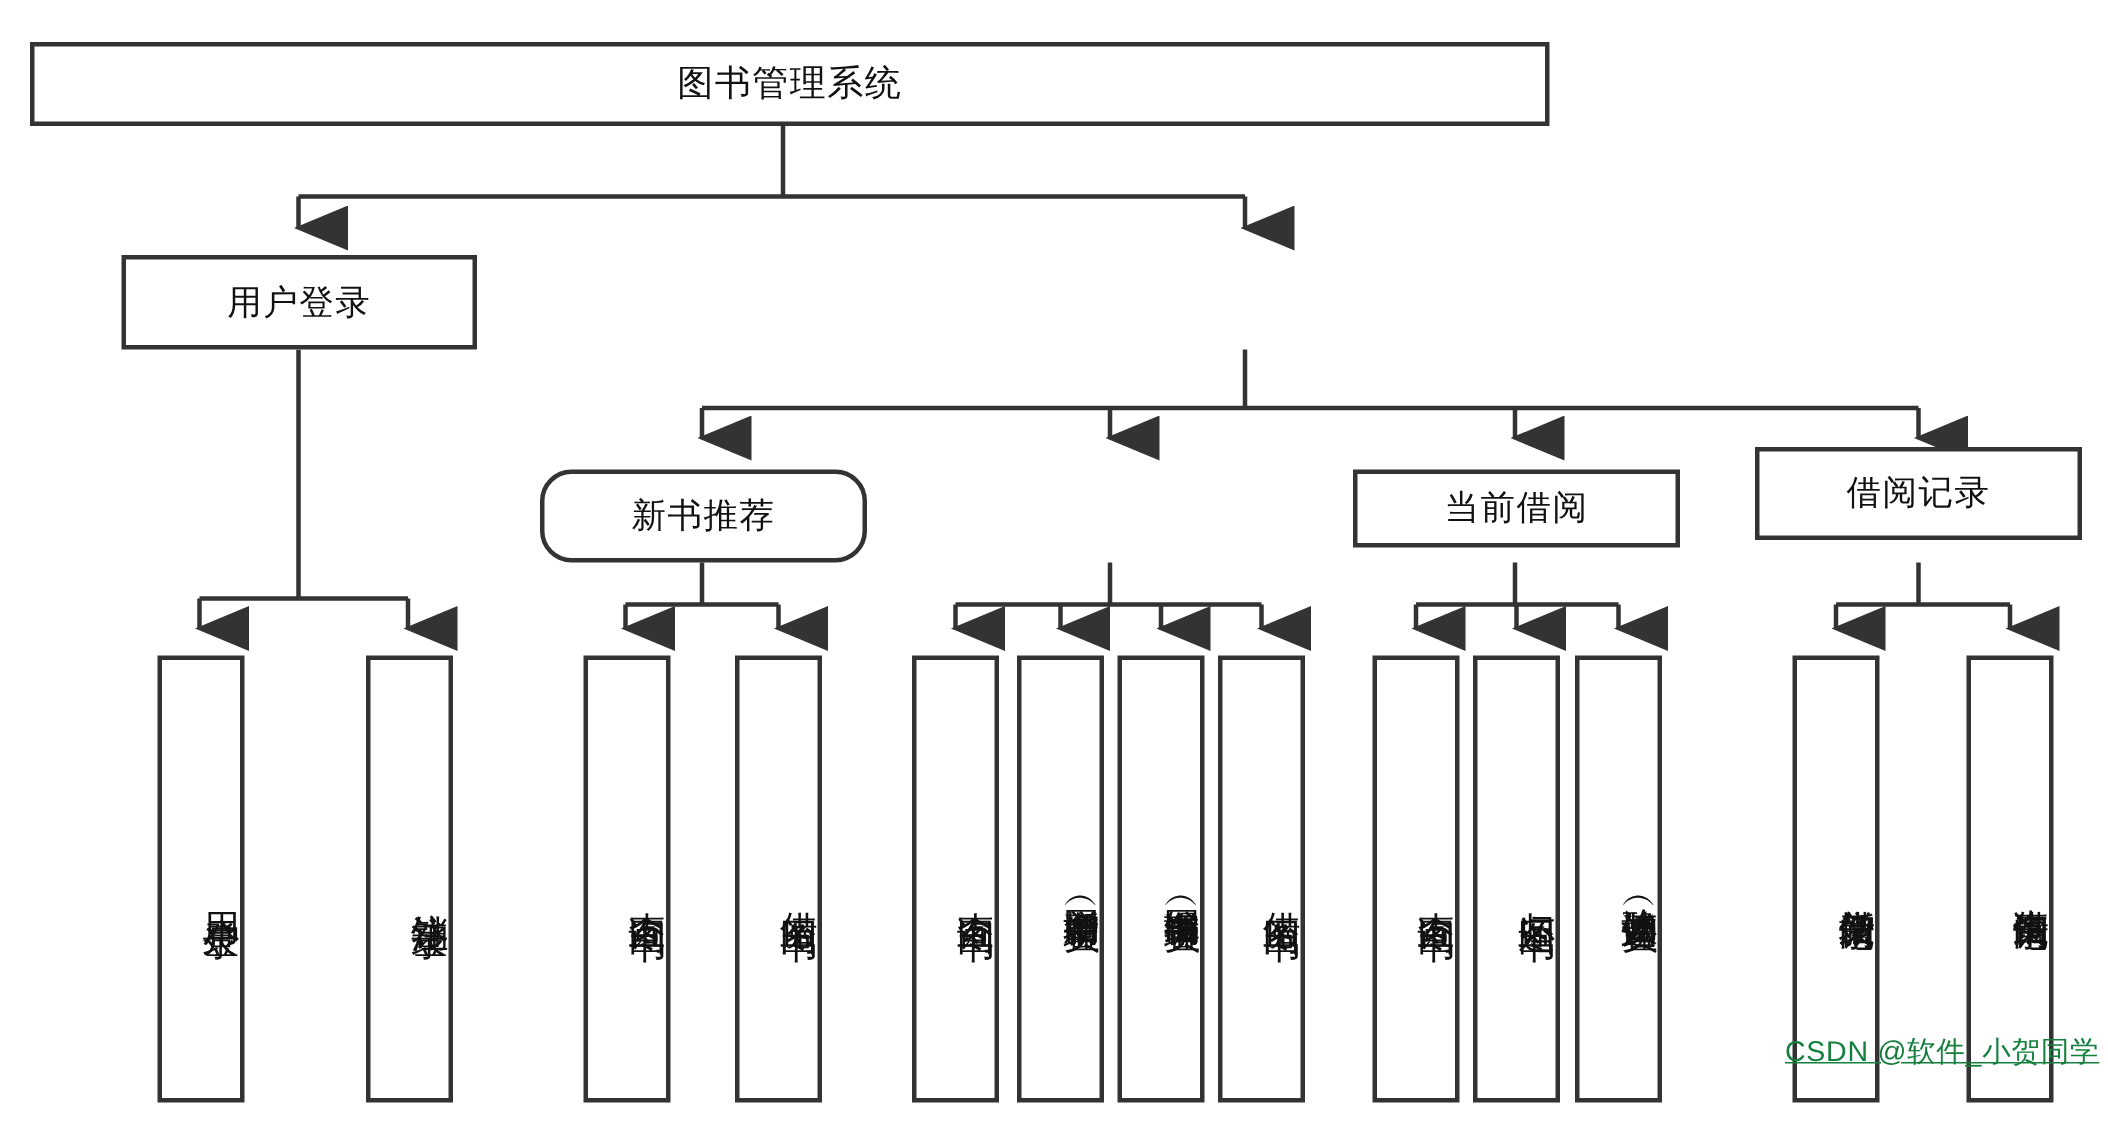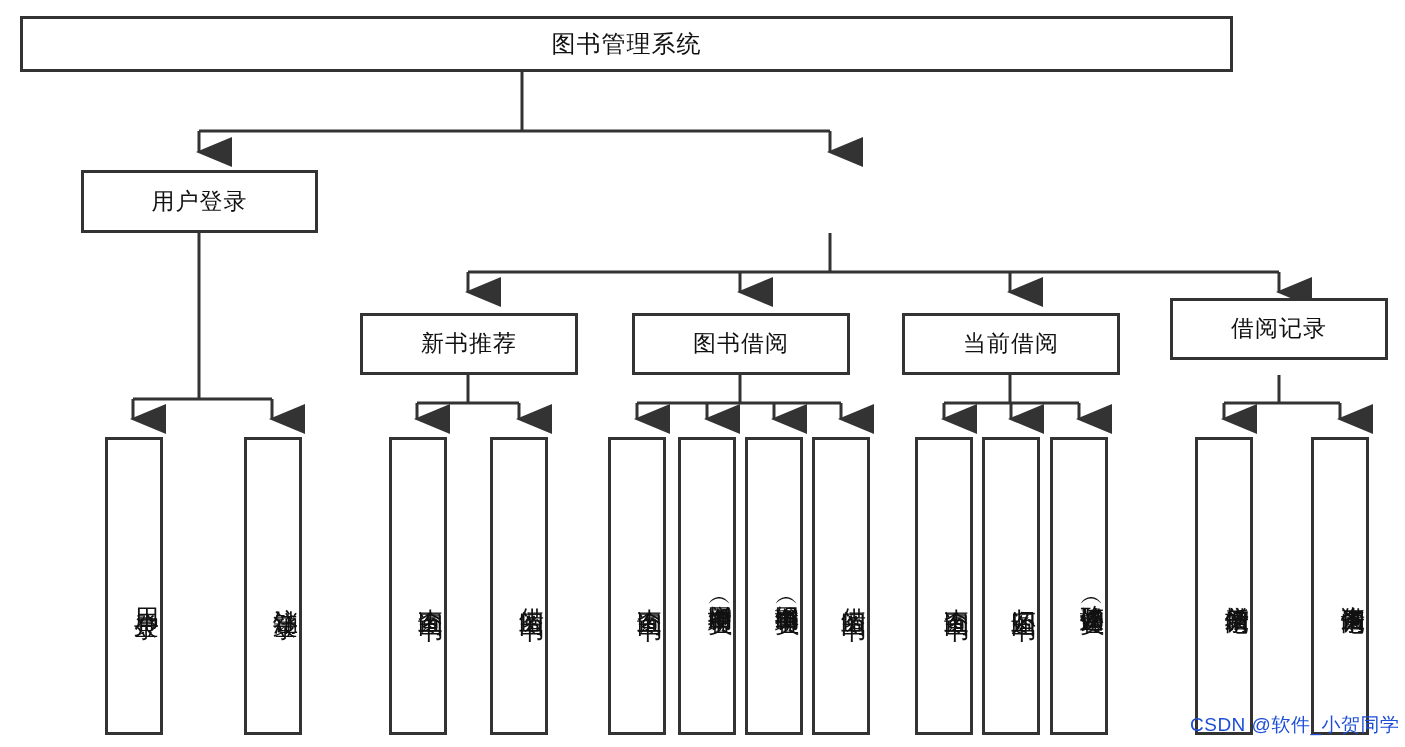--- a/index.html
+++ b/index.html
@@ -55,25 +55,26 @@
     letter-spacing: 3px;
   }
   .node.vert.tall-text {
     padding-top: 8px;
     font-size: 24px;
     letter-spacing: 1px;
   }
   .watermark {
     position: absolute;
     left: 1190px;
-    top: 712px;
+    top: 688px;
     font-size: 19px;
-    color: #1d4ed8;
+    color: #15803d;
     white-space: nowrap;
     letter-spacing: 0.5px;
+    text-decoration: underline;
   }
 </style>
 </head>
 <body>
 
 <div id="diagram-root">
 
   <svg id="wires" viewBox="0 0 1405 747" width="1405" height="747" xmlns="http://www.w3.org/2000/svg">
     <defs>
       <marker id="arrow" viewBox="0 0 10 12" refX="5" refY="11" markerWidth="10" markerHeight="12" orient="auto-start-reverse">
@@ -117,27 +118,26 @@
       <path d="M 1011 403 L 1011 419" marker-end="url(#arrow)"></path>
       <path d="M 1079 403 L 1079 419" marker-end="url(#arrow)"></path>
 
       <path d="M 1279 375 L 1279 403"></path>
       <path d="M 1224 403 L 1340 403"></path>
       <path d="M 1224 403 L 1224 419" marker-end="url(#arrow)"></path>
       <path d="M 1340 403 L 1340 419" marker-end="url(#arrow)"></path>
     </g>
   </svg>
 
-  <div class="node horiz root" style="left:20px; top:16px; width:1213px; height:56px;">图书管理系统</div>
+  <div class="node horiz root" style="left:20px; top:28px; width:1013px; height:56px;">图书管理系统</div>
 
   <div class="node horiz" style="left:81px; top:170px; width:237px; height:63px;">用户登录</div>
 
-  <div class="node horiz" style="left:360px; top:313px; width:218px; height:62px;">新书推荐</div>
-  <div class="node horiz" style="left:632px; top:313px; width:218px; height:62px;">图书借阅</div>
-  <div class="node horiz" style="left:902px; top:313px; width:218px; height:62px;">当前借阅</div>
+  <div class="node horiz" style="left:360px; top:313px; width:218px; height:62px;border-radius:21px;">新书推荐</div>
+  <div class="node horiz" style="left:902px; top:313px; width:218px; height:52px;">当前借阅</div>
   <div class="node horiz" style="left:1170px; top:298px; width:218px; height:62px;">借阅记录</div>
 
   <div class="node vert" style="left:105px; top:437px; width:58px; height:298px;">用户登录</div>
   <div class="node vert" style="left:244px; top:437px; width:58px; height:298px;">注销登录</div>
 
   <div class="node vert" style="left:389px; top:437px; width:58px; height:298px;">查询图书</div>
   <div class="node vert" style="left:490px; top:437px; width:58px; height:298px;">借阅图书</div>
 
   <div class="node vert" style="left:608px; top:437px; width:58px; height:298px;">查询图书</div>
   <div class="node vert tall-text" style="left:678px; top:437px; width:58px; height:298px;">新增图书（管理员）</div>

